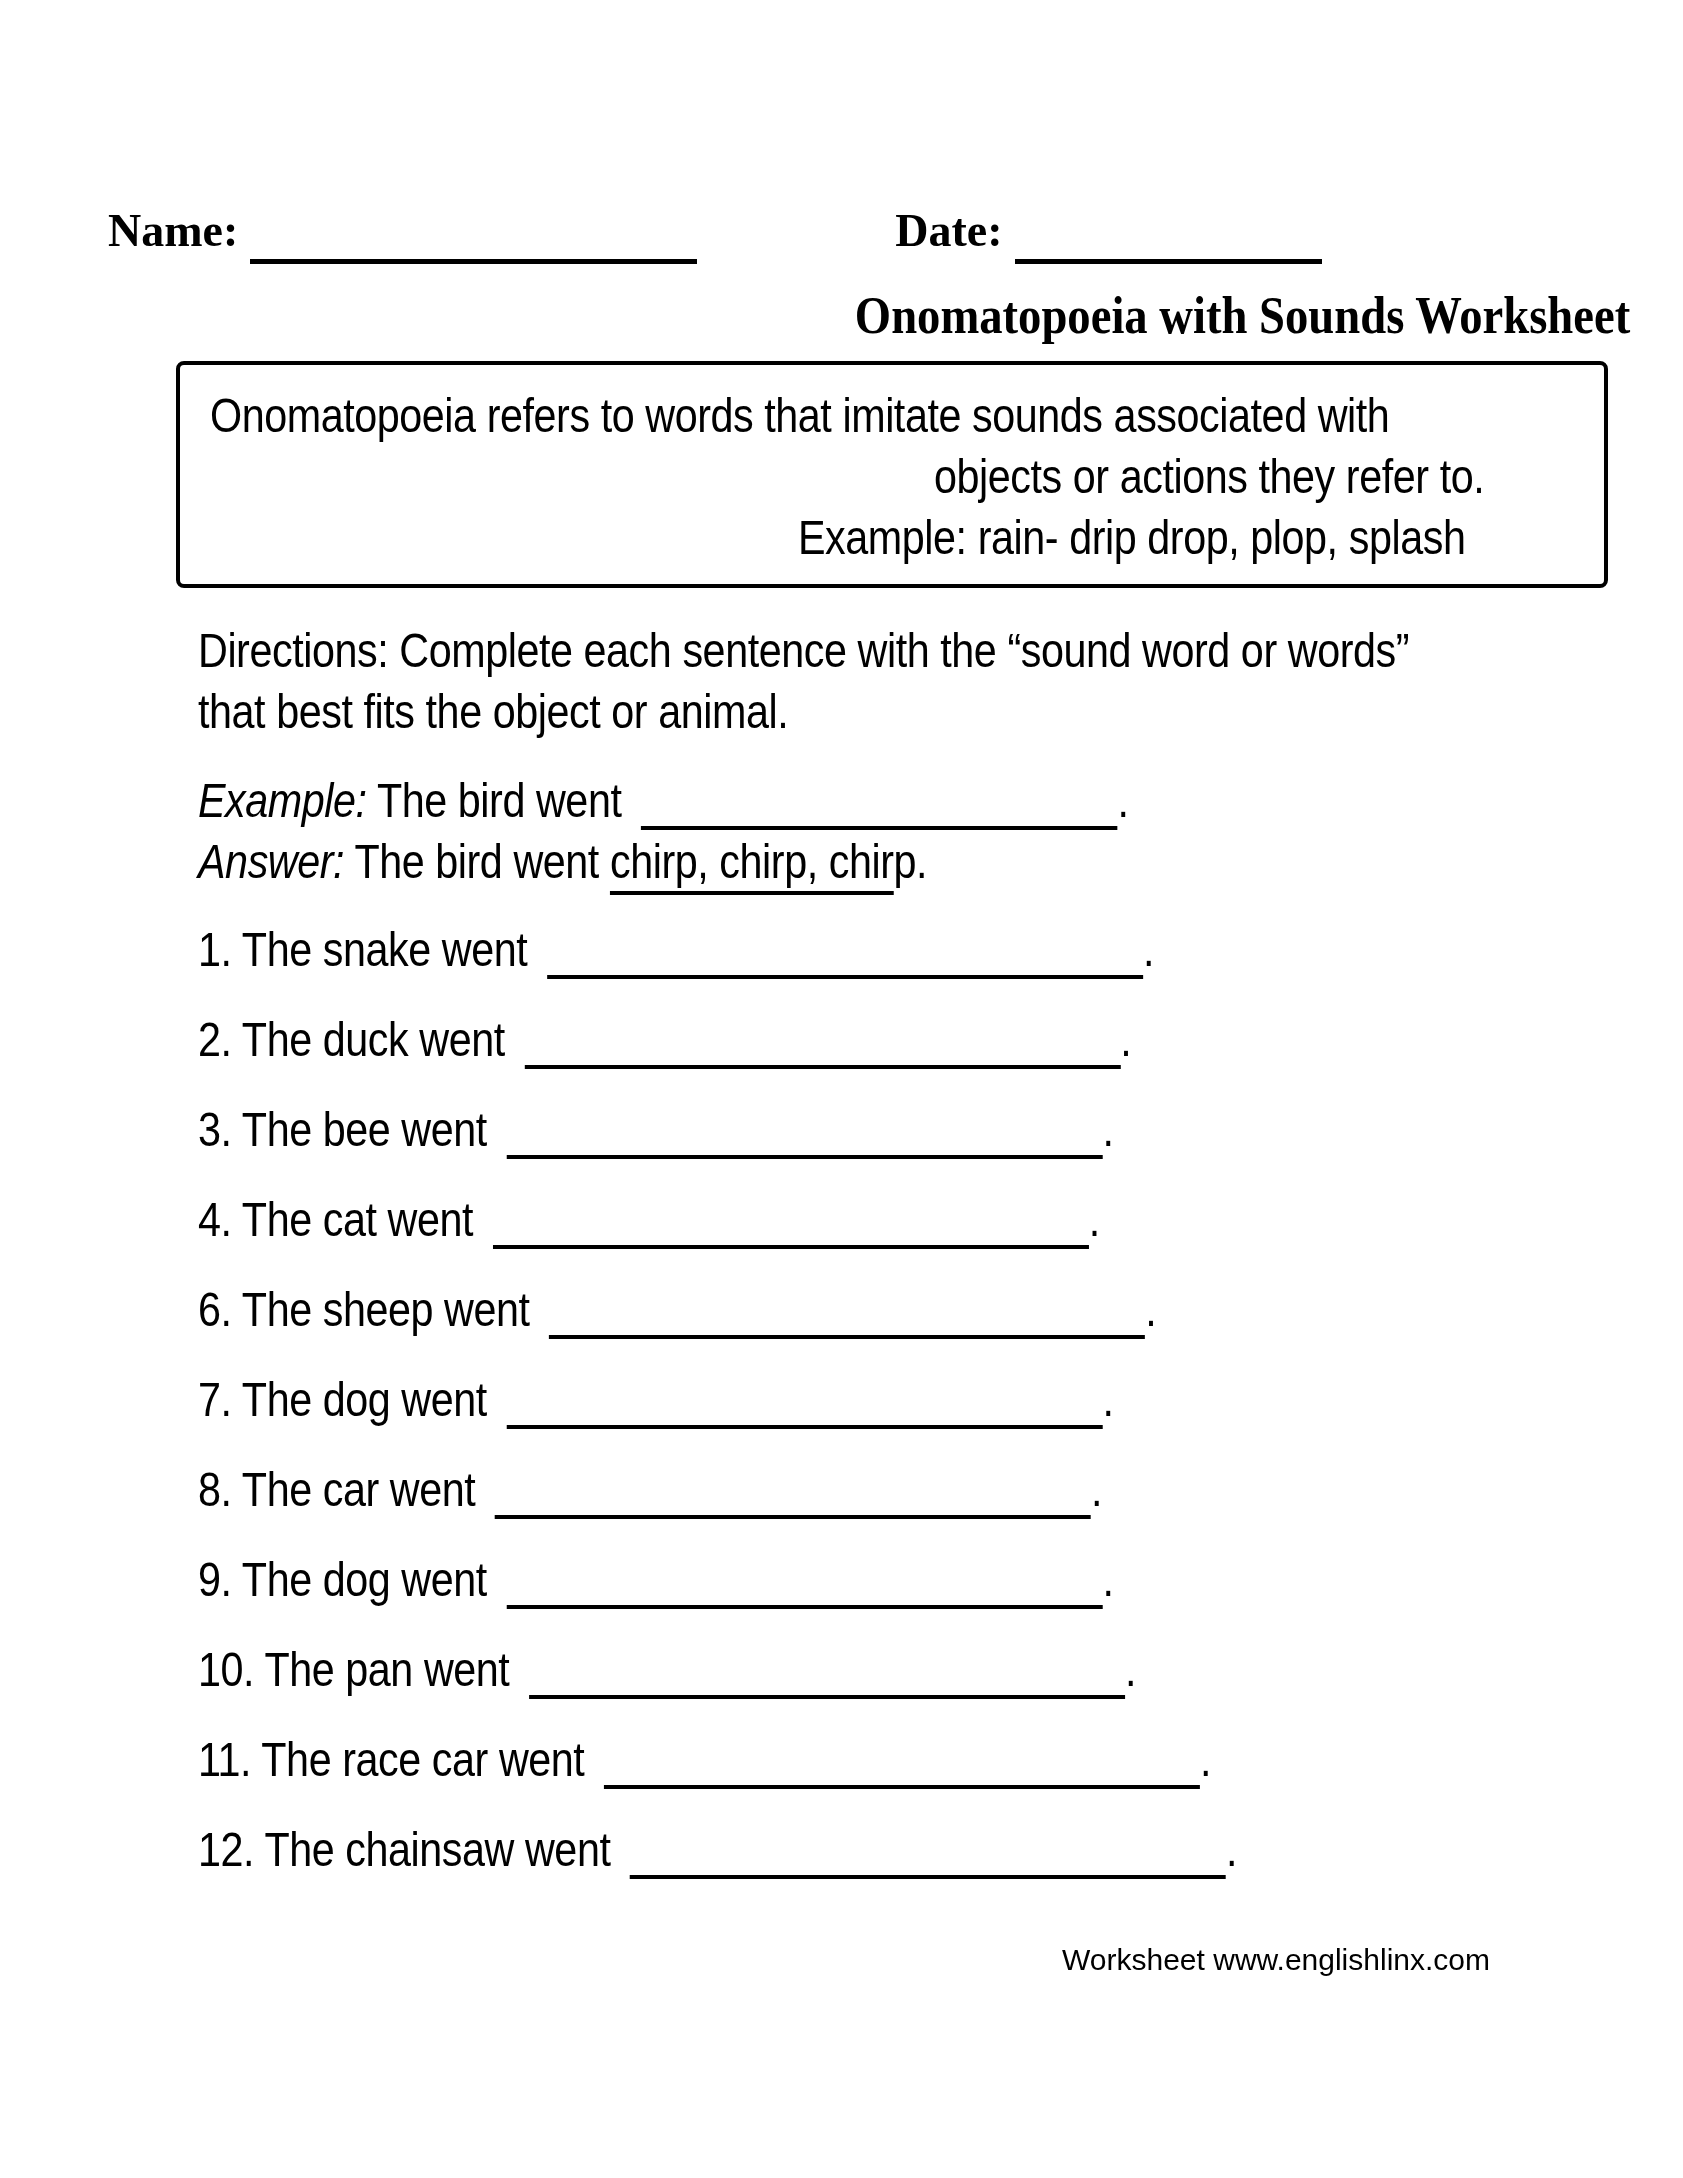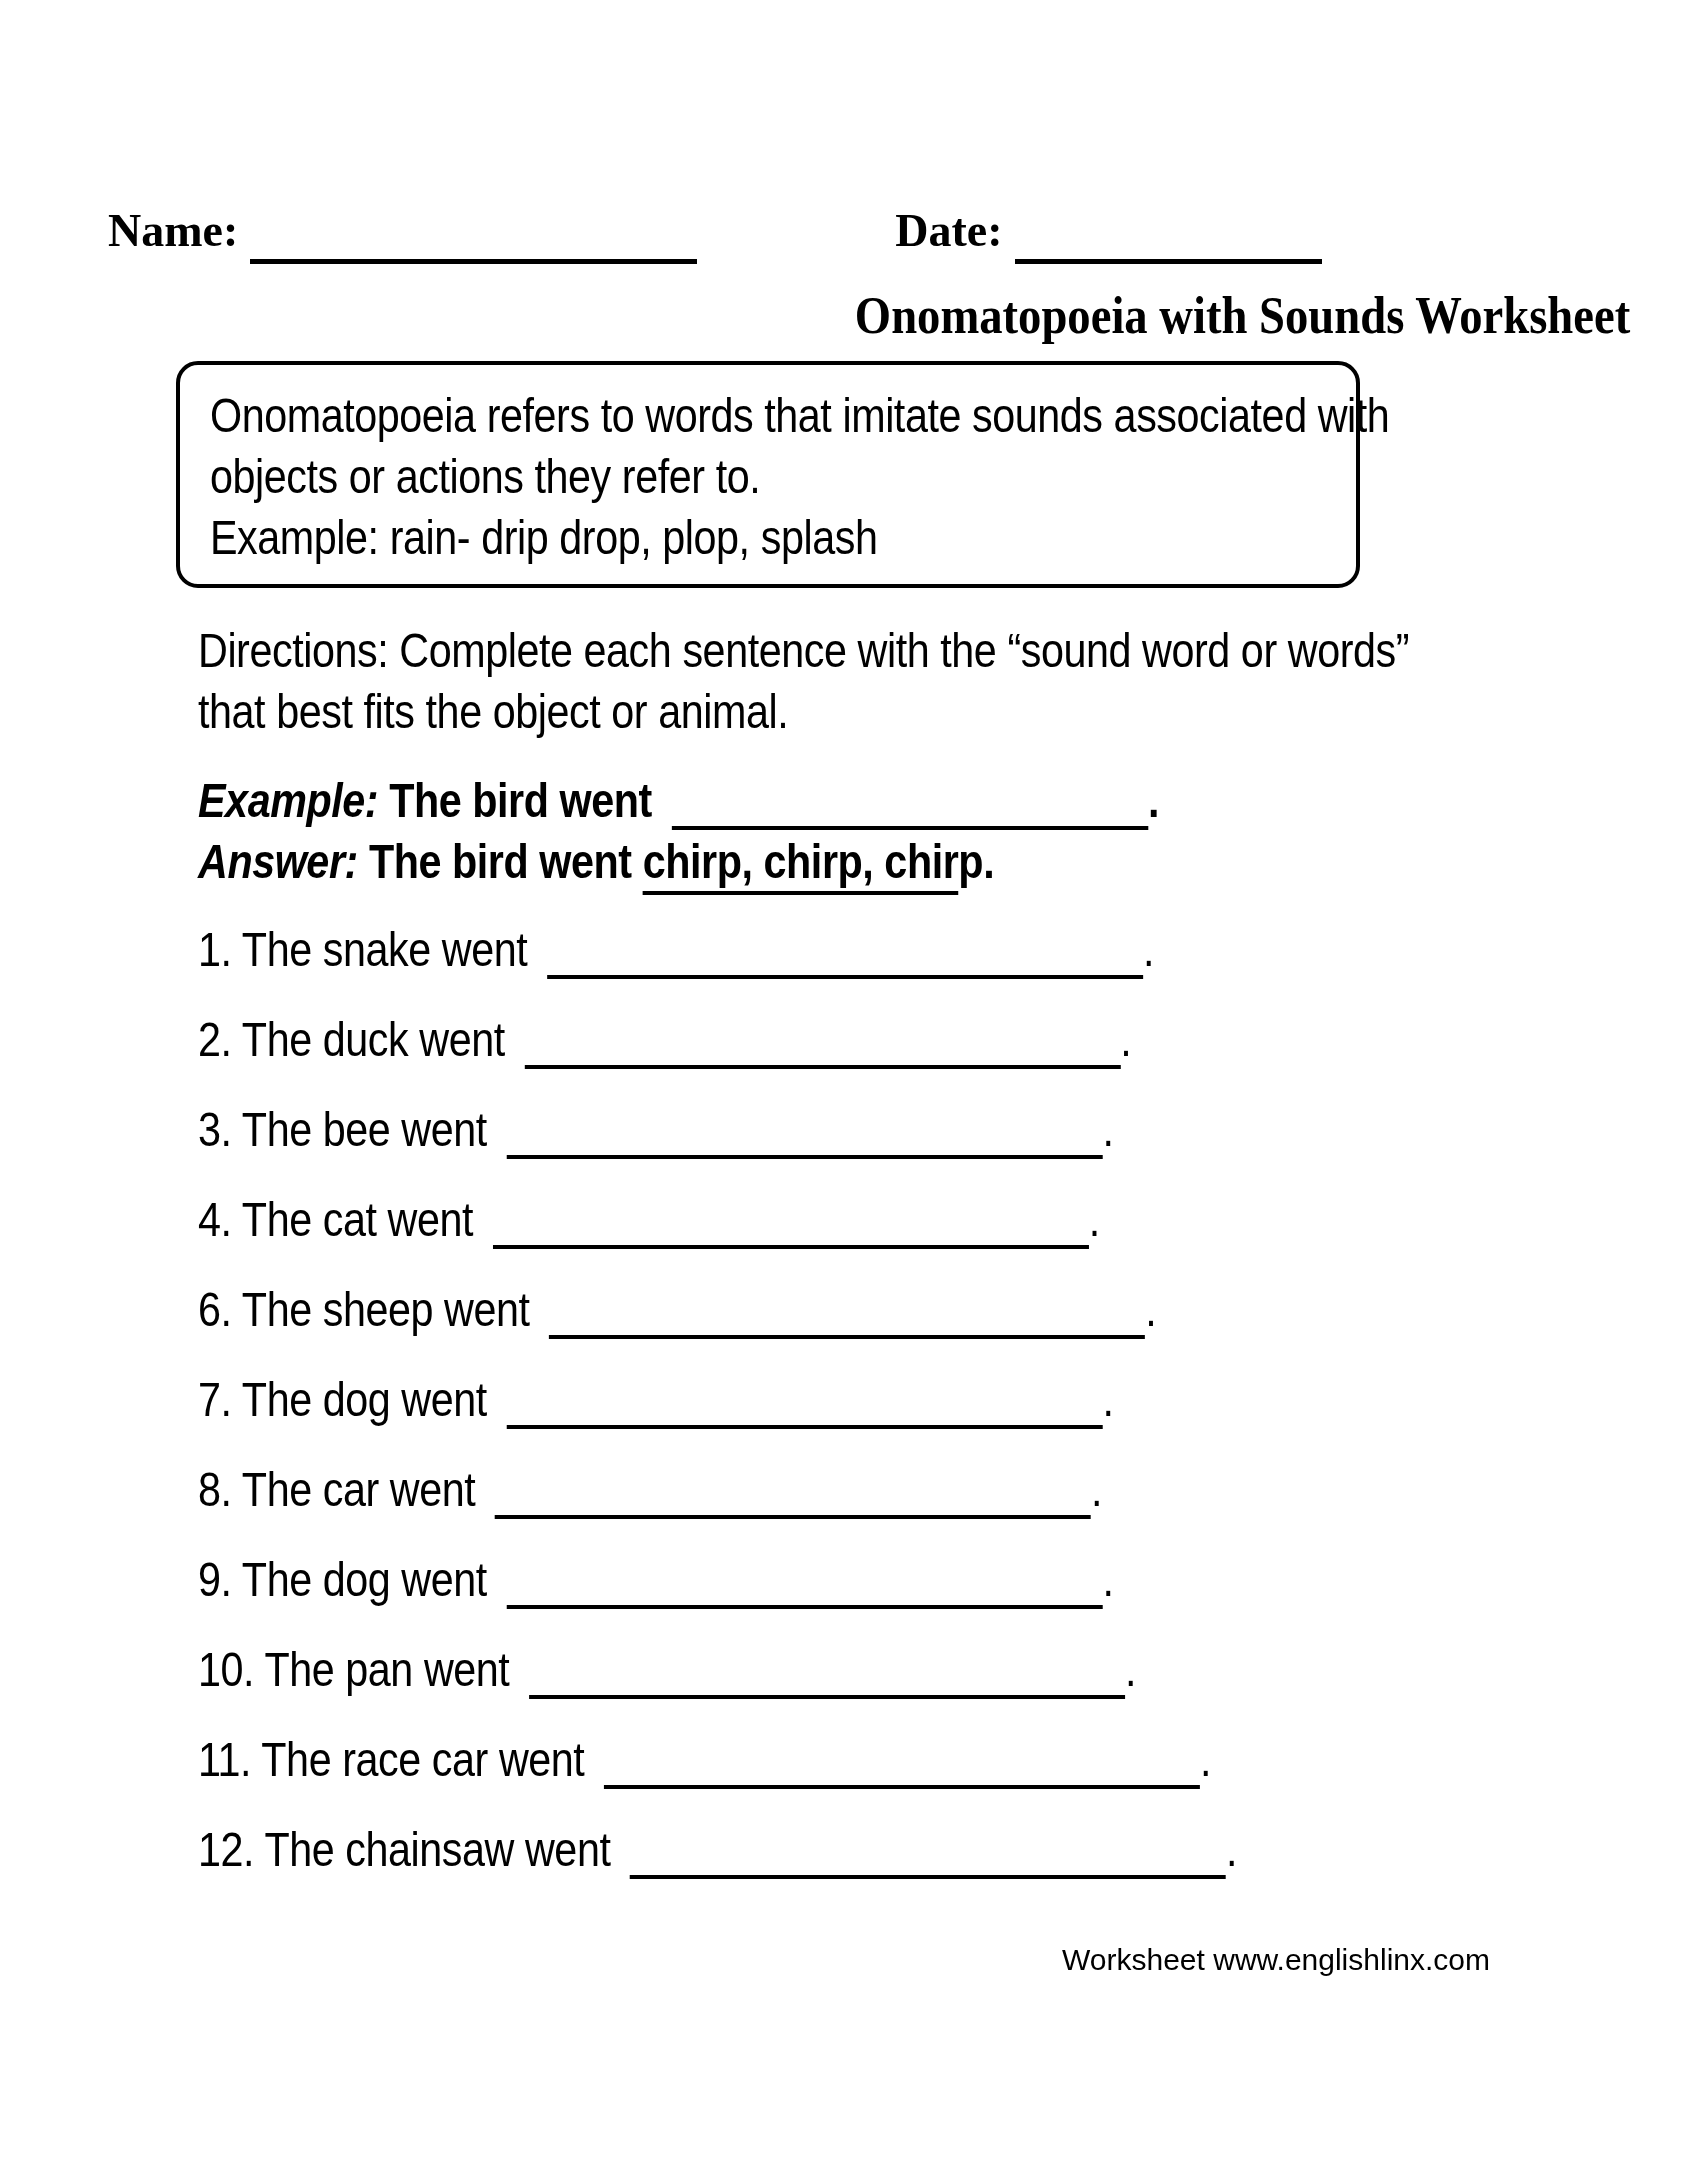--- a/index.html
+++ b/index.html
@@ -47,33 +47,34 @@
   .title-row .t {
     display: inline-block;
     transform: scaleX(0.88);
     transform-origin: 50% 50%;
     white-space: nowrap;
   }
 
   
   .def-box {
     margin: 18px 0 0 176px;
-    width: 1184px;
+    width: 1432px;
     border: 4px solid #000;
-    border-radius: 22px;
+    border-radius: 8px;
     padding: 20px 30px 16px 30px;
     font-size: 48px;
     line-height: 61px;
+    text-align: right;
   }
 
   
   .directions { margin: 32px 12px 0 198px; font-size: 48px; line-height: 61px; }
 
   
-  .example-row, .answer-row { margin-left: 198px; font-size: 48px; line-height: 61px; font-weight: bold; }
+  .example-row, .answer-row { margin-left: 198px; font-size: 48px; line-height: 61px; }
   .example-row { margin-top: 28px; }
   .italic { font-style: italic; }
   .blank {
     display: inline-block;
     height: 4px;
     background: #000;
     vertical-align: -13px;
   }
   .ex-blank { width: 554px; margin-left: 10px; }
   .underlined { border-bottom: 4px solid #000; padding-bottom: 3px; }

